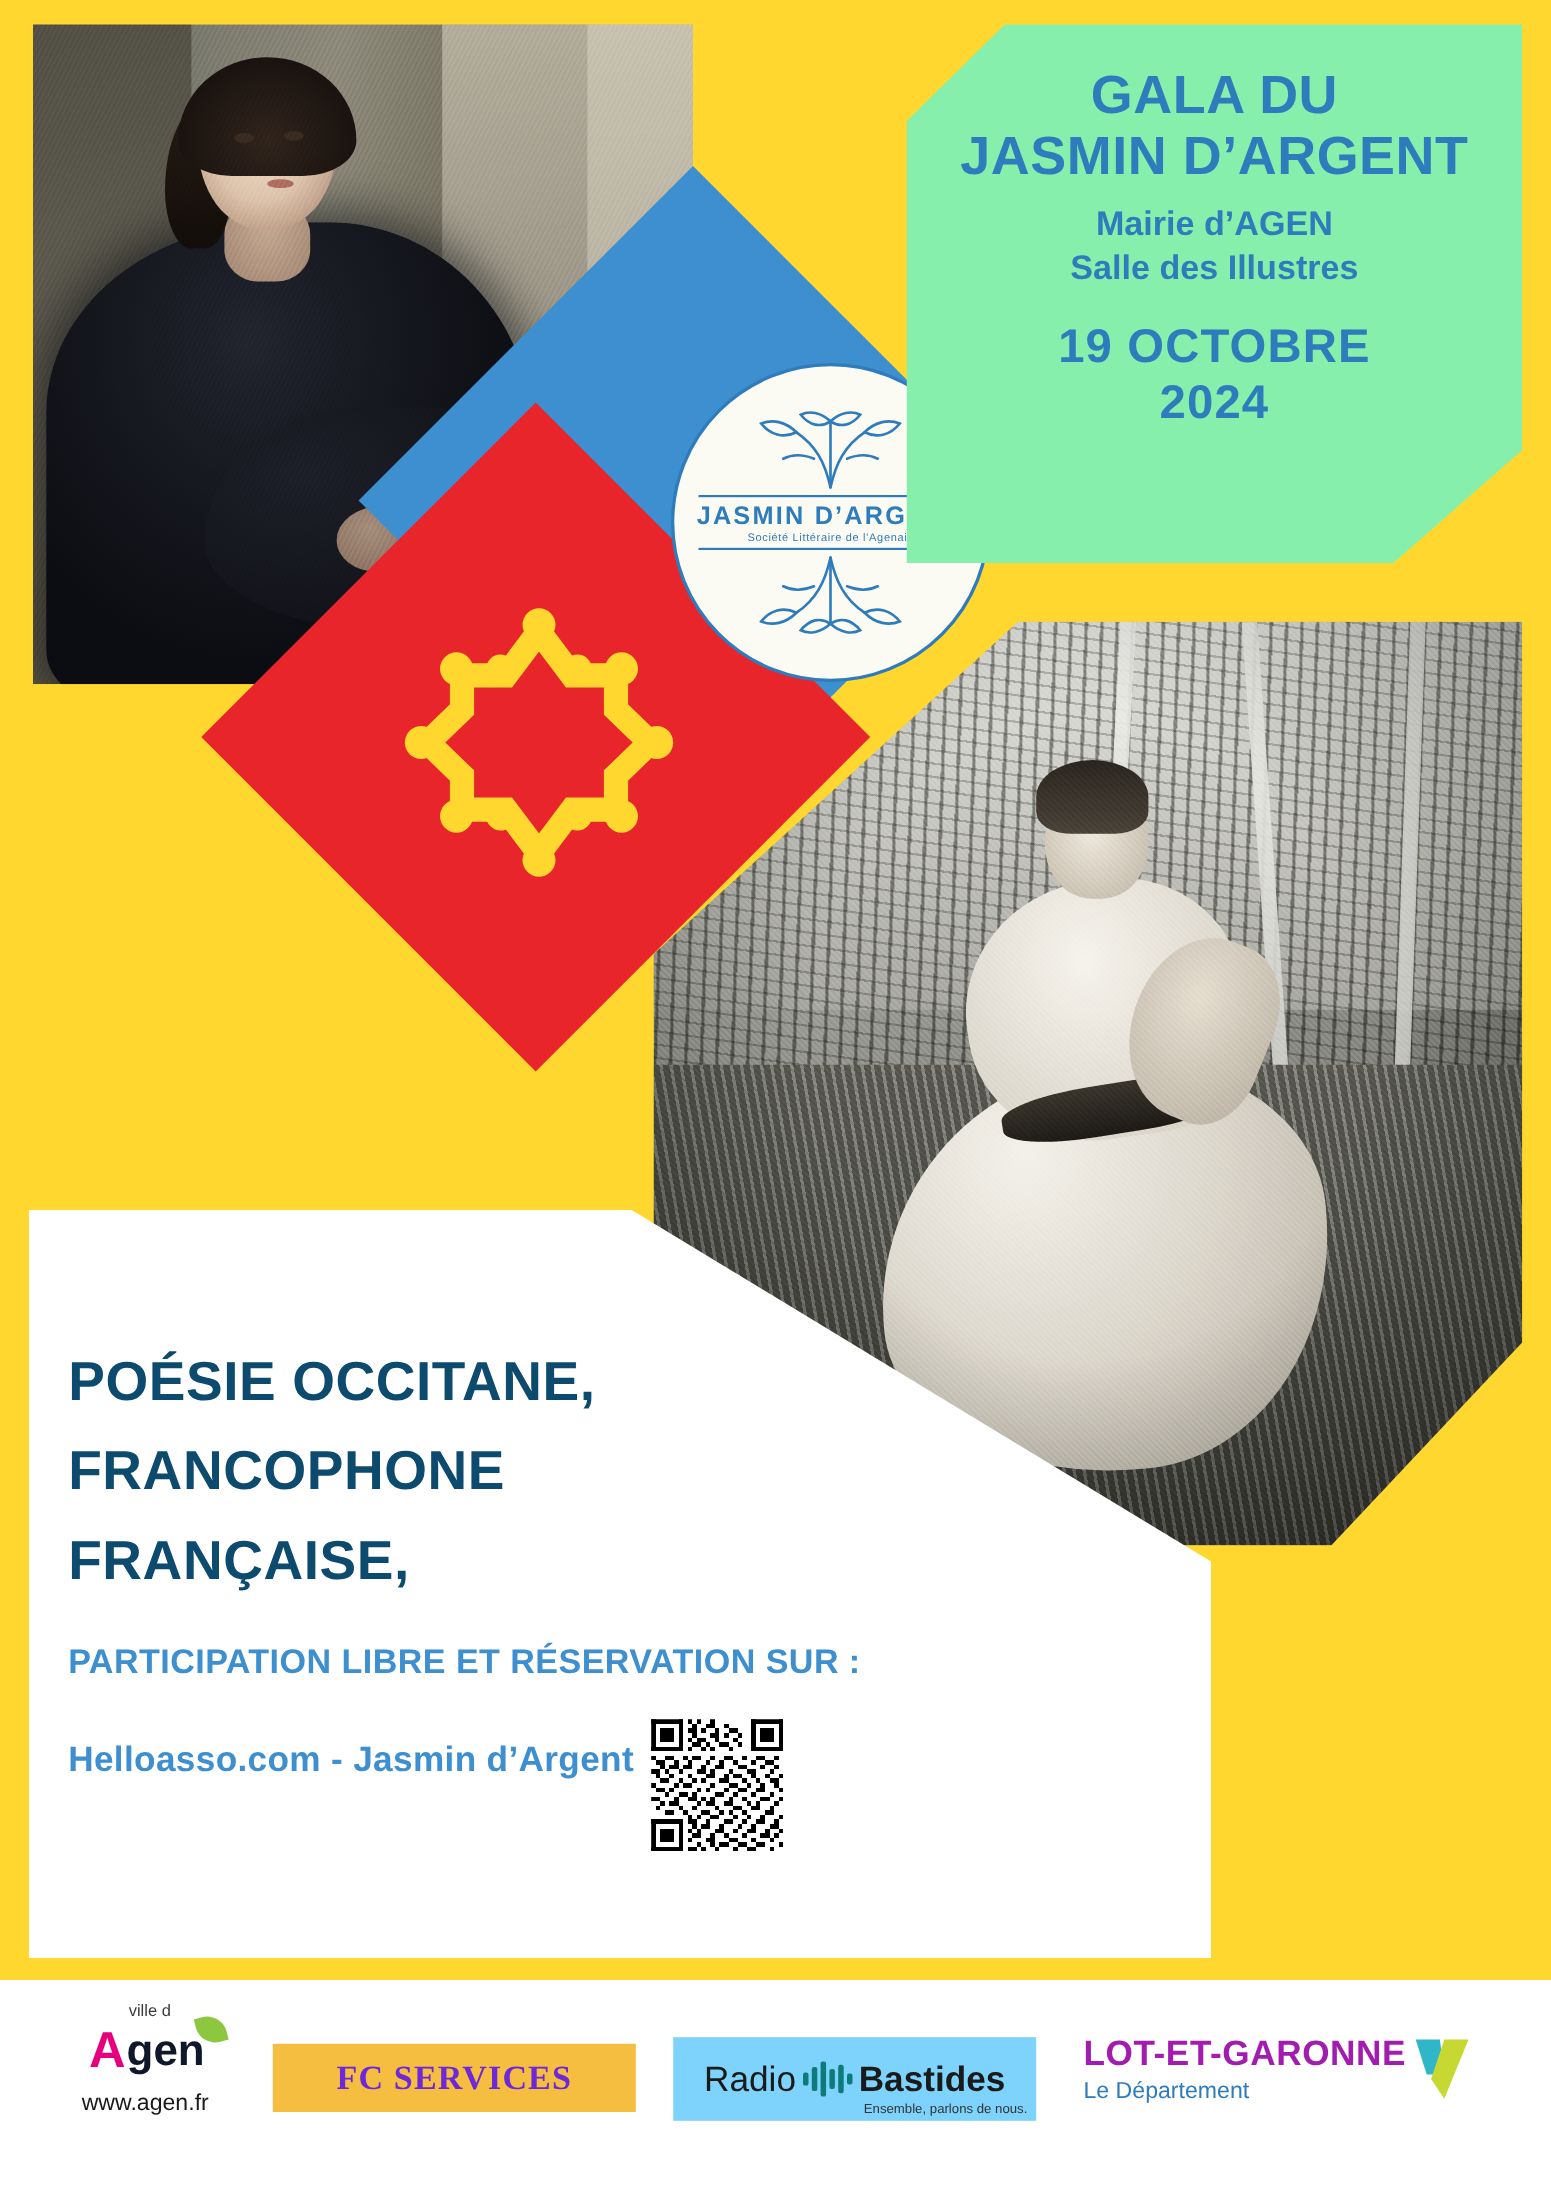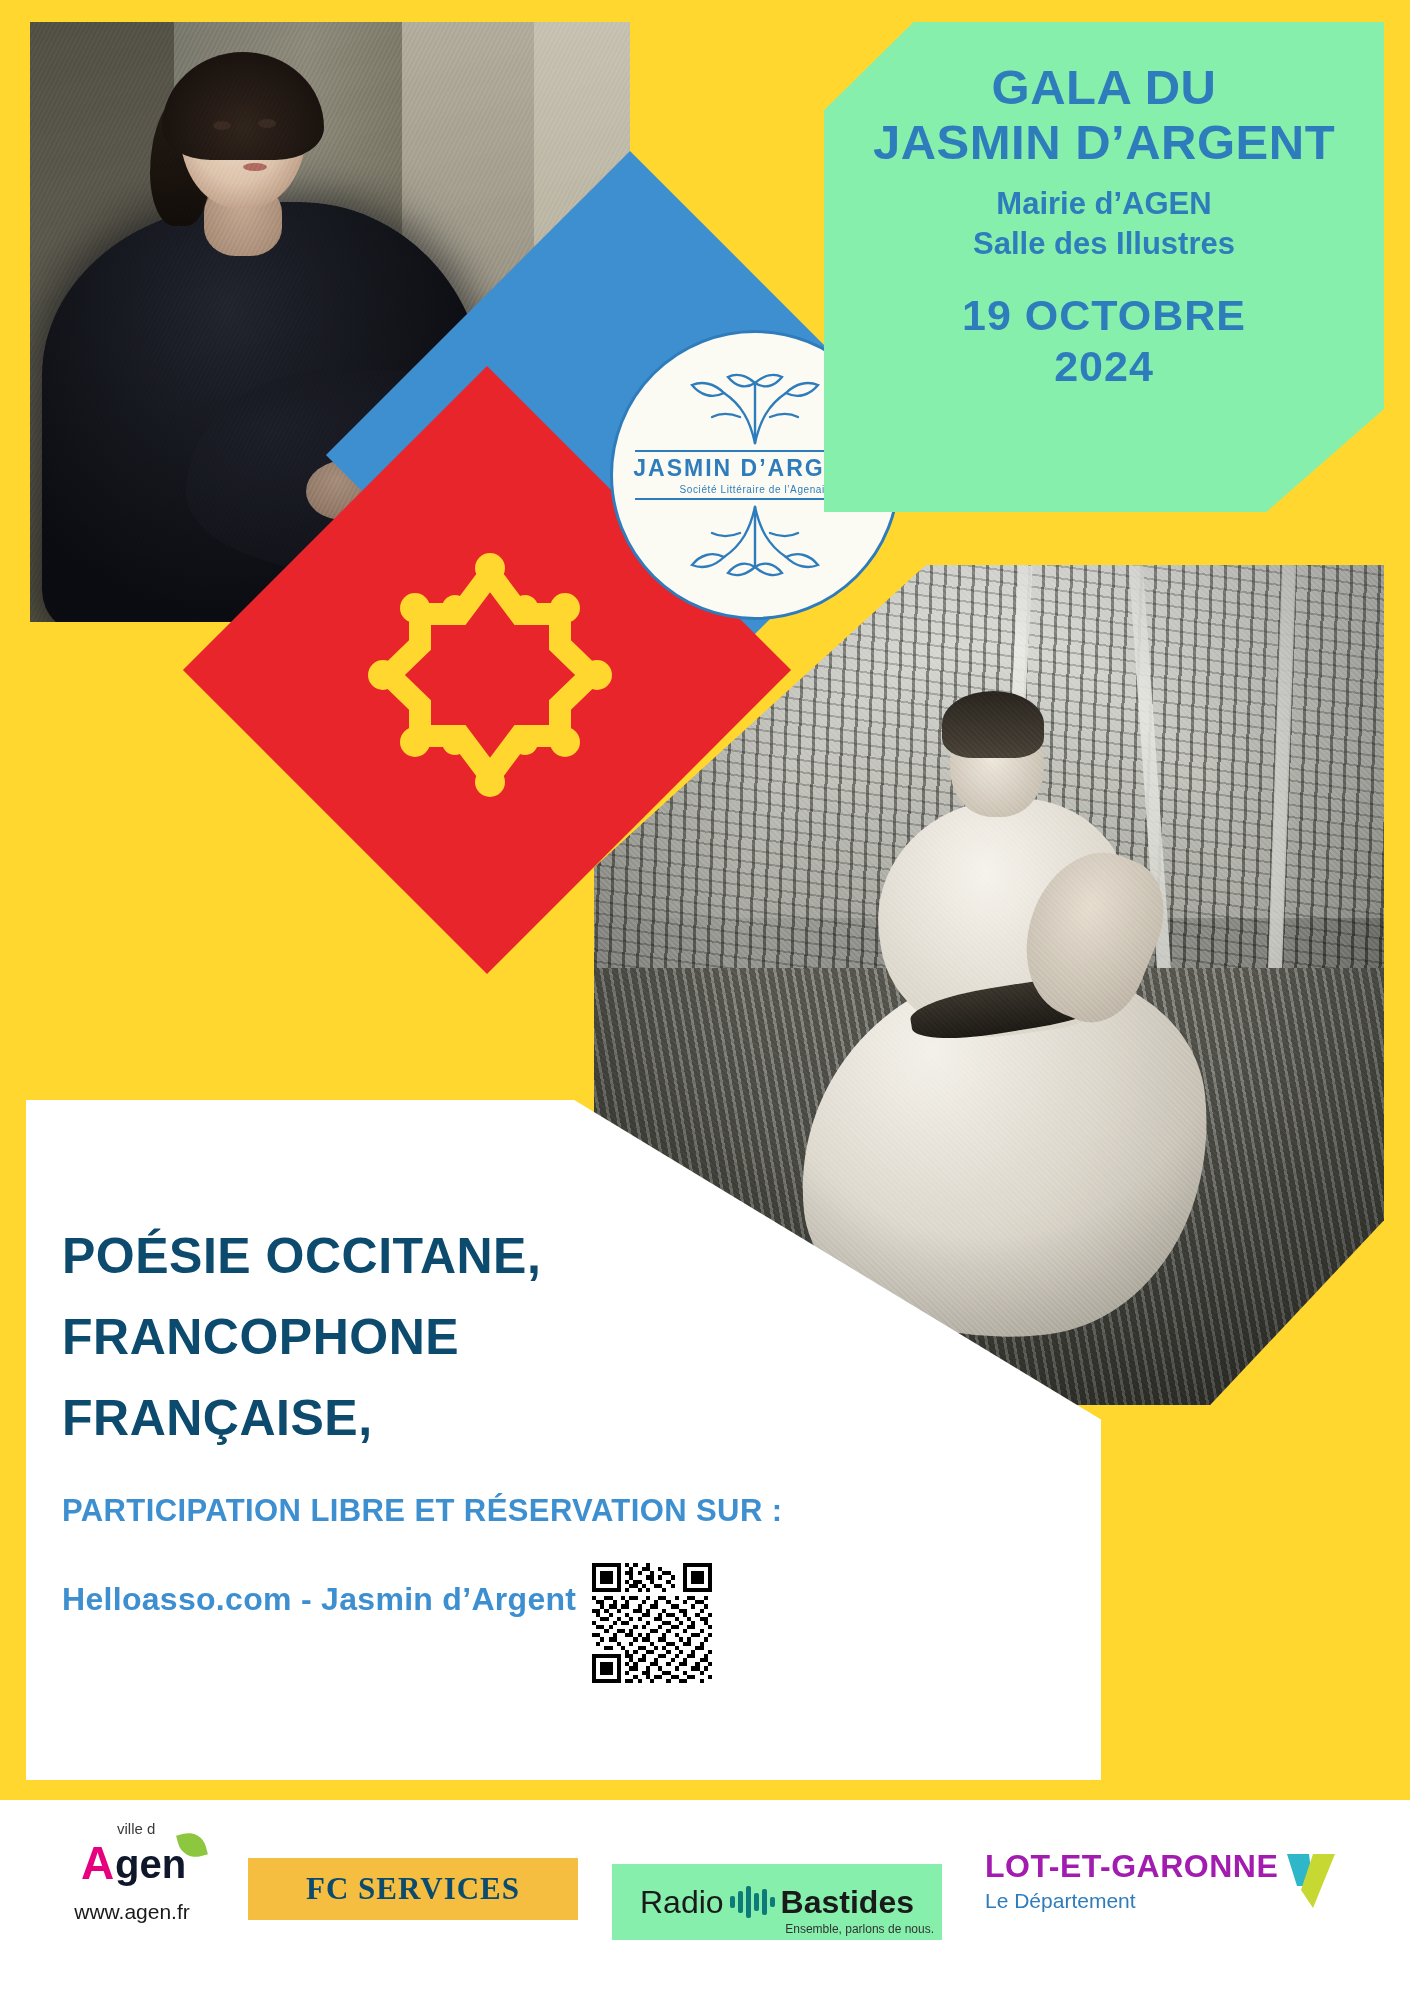--- a/index.html
+++ b/index.html
@@ -467,35 +467,34 @@
     height: 62px;
     background: #F5BE41;
     display: flex;
     align-items: center;
     justify-content: center;
   }
   .sp-fc-label {
     font-family: "Liberation Serif", serif;
     font-weight: bold;
     font-size: 31px;
-    color: #0c4a6e;
+    color: #6d28d9;
     letter-spacing: 1px;
   }
   .sp-radio {
     position: absolute;
     left: 612px;
     top: 52px;
     width: 330px;
     height: 76px;
-    background: #86efac;
+    background: #7dd3fc;
     display: flex;
     align-items: center;
     justify-content: center;
     gap: 6px;
-    margin-top: 12px;
   }
   .radio-word1, .radio-word2 {
     font-size: 32px;
     color: #1a1a1a;
   }
   .radio-word2 { font-weight: bold; }
   .radio-wave {
     display: flex;
     align-items: center;
     gap: 3px;

